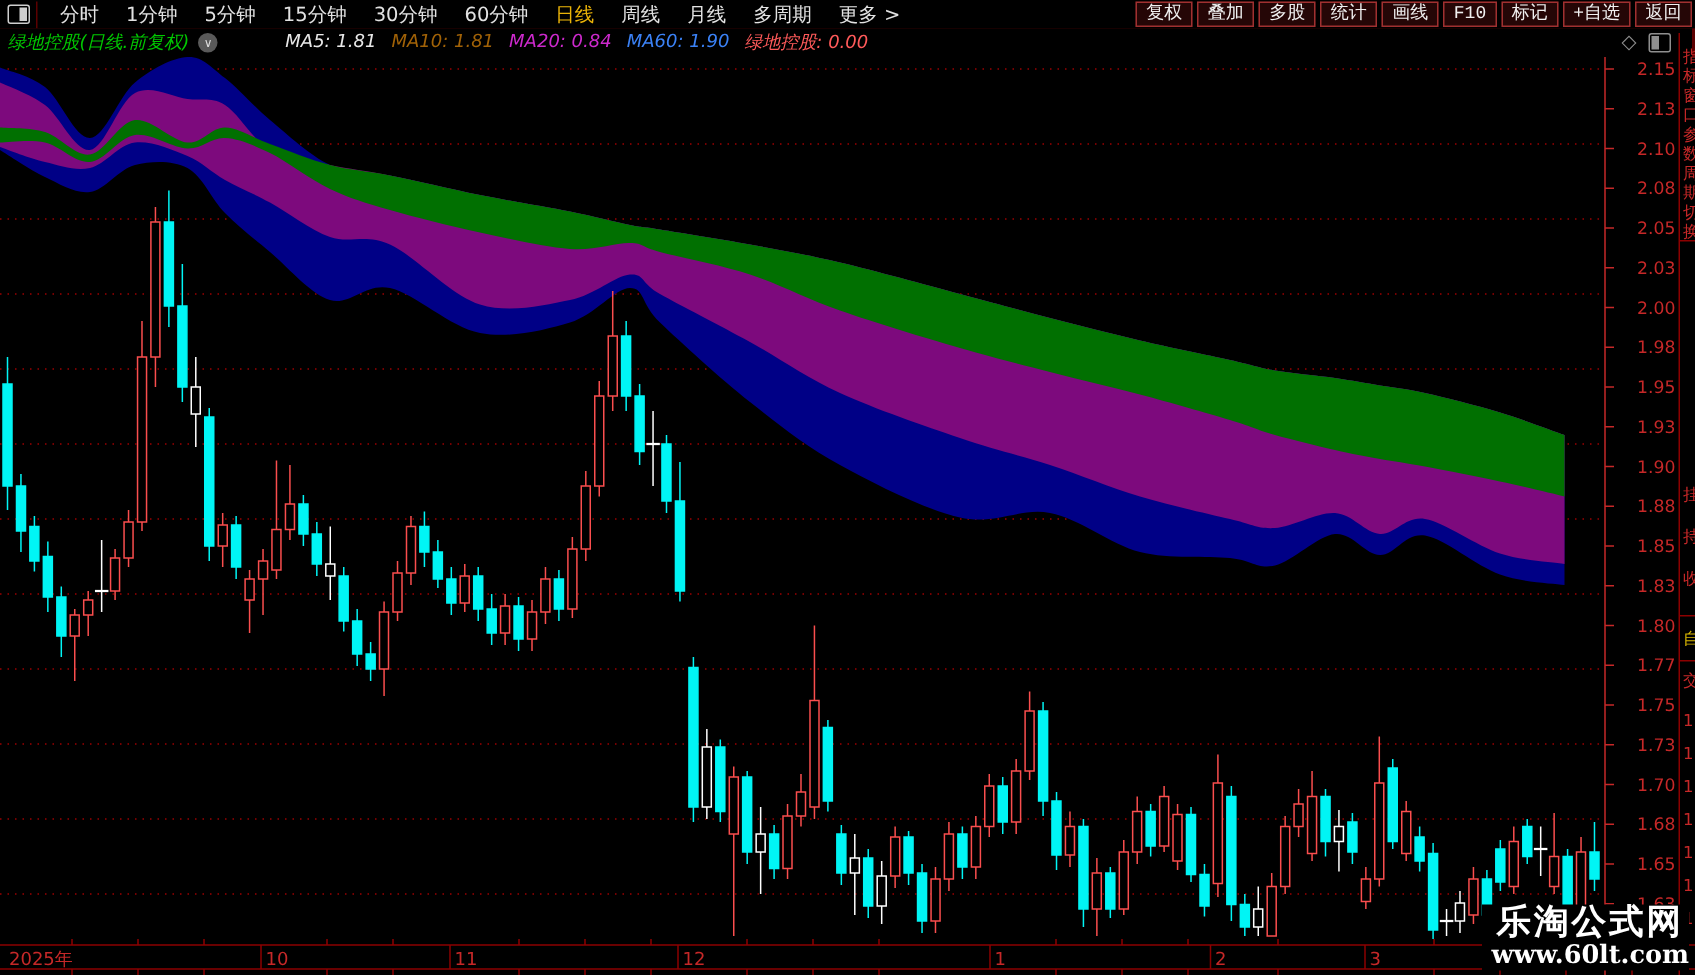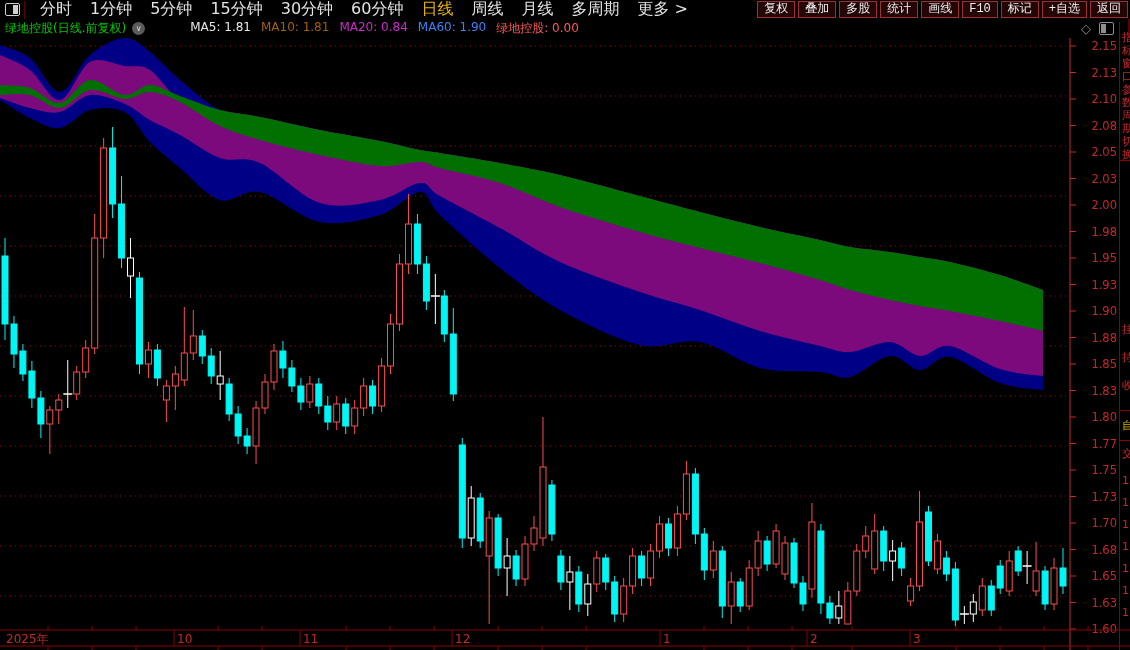--- a/index.html
+++ b/index.html
@@ -6,29 +6,29 @@
   #app{position:relative;width:1130px;height:650px;background:#000;overflow:hidden;
        font-family:"DejaVu Sans",sans-serif;}
   
   #topbar{position:absolute;left:0;top:0;width:1130px;height:19px;background:#000;
           border-bottom:1px solid #5c0000;display:flex;align-items:center;}
   #winicon-box{width:24px;height:18px;border-right:1px solid #5c0000;display:flex;
                align-items:center;justify-content:center;flex:0 0 auto;}
   .winicon{width:13px;height:11px;border:1px solid #cfcfcf;border-radius:2px;position:relative;}
   .winicon::after{content:"";position:absolute;right:1px;top:1px;bottom:1px;width:5px;background:#cfcfcf;}
   #menu{display:flex;gap:0;margin-left:6px;}
-  .menu-item{color:#e2e2e2;font-size:16px;padding:0 9px;white-space:nowrap;cursor:default;}
+  .menu-item{color:#e2e2e2;font-size:13px;padding:0 9px;white-space:nowrap;cursor:default;}
   .menu-item.active{color:#eab308;}
   #topbar-spacer{flex:1;}
   #topbar-btns{display:flex;gap:3px;margin-right:2px;}
   .tb-btn{background:#250606;border:1px solid #a03030;color:#f0f0f0;font-size:12px;
           height:15px;line-height:14px;padding:0 6px;white-space:nowrap;font-family:Liberation Mono, monospace;}
   
   #infobar{position:absolute;left:0;top:19px;width:1130px;height:19px;background:#000;
-           display:flex;align-items:center;font-size:12px;}
+           display:flex;align-items:center;font-size:12px;font-style:italic;}
   #stock-name{color:#00c800;margin-left:5px;white-space:nowrap;}
   #collapse-circle{width:13px;height:13px;border-radius:50%;background:#5a5a5a;color:#dcdcdc;
           font-size:8px;line-height:13px;text-align:center;margin:0 6px;}
   .ma-item{margin-right:10px;white-space:nowrap;}
   #info-spacer{flex:1;}
   #diamond-icon{color:#909090;font-size:13px;margin-right:8px;}
   .panel-icon{width:13px;height:11px;border:1px solid #8f8f8f;border-radius:2px;position:relative;margin-right:14px;}
   .panel-icon::after{content:"";position:absolute;left:1px;top:1px;bottom:1px;width:5px;background:#8f8f8f;}
   #info-sep{width:2px;height:19px;background:#5c0000;margin-right:0;}
   
@@ -473,14 +473,18 @@
       <span class="strip-ch" style="top: 496px;">1</span>
       <span class="strip-ch" style="top: 518px;">1</span>
       <span class="strip-ch" style="top: 540px;">1</span>
       <span class="strip-ch" style="top: 562px;">1</span>
       <span class="strip-ch" style="top: 584px;">1</span>
       <div class="strip-line" style="top: 138px;"></div>
       <div class="strip-line" style="top: 388px;"></div>
       <div class="strip-line" style="top: 418px;"></div>
     </div>
 
+  <div id="watermark">
+    <div id="wm1">乐淘公式网</div>
+    <div id="wm2">www.60lt.com</div>
+  </div>
 
 </div>
 
 </body></html>

